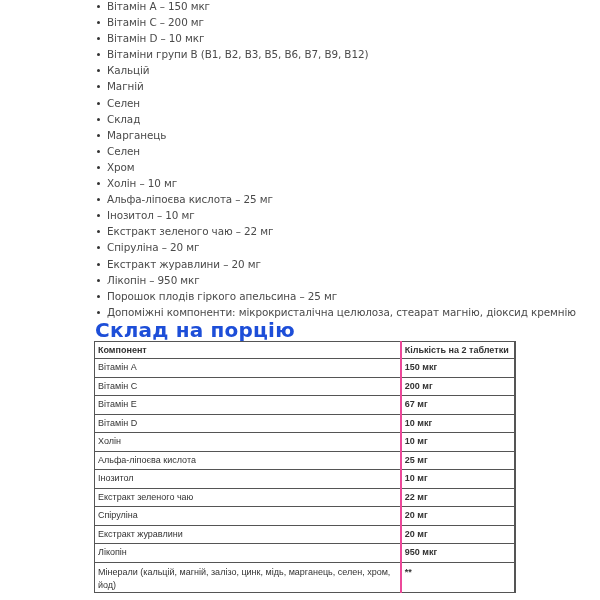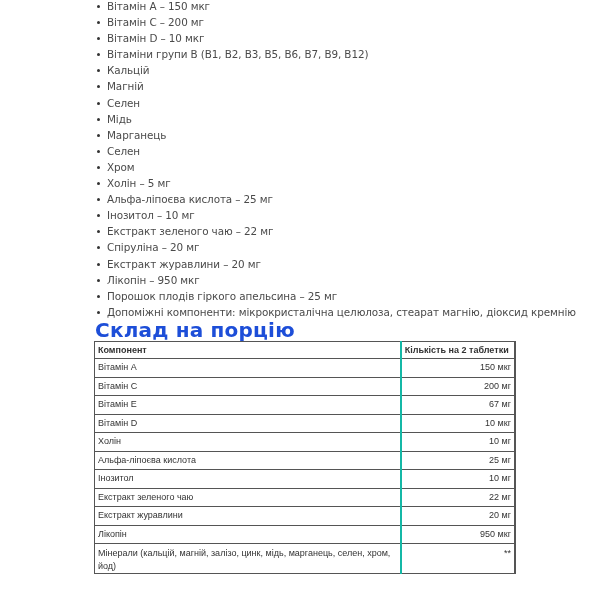--- a/index.html
+++ b/index.html
@@ -5,42 +5,42 @@
   html, body { margin: 0; padding: 0; background: #ffffff; }
   body { width: 600px; height: 600px; overflow: hidden; position: relative; font-family: "DejaVu Sans", sans-serif; }
   .content { position: absolute; left: 94px; top: 0; width: 430px; }
   ul.ingredients { list-style: none; margin: 0; padding: 0; position: absolute; left: 0; top: -2px; }
   ul.ingredients li { position: relative; padding-left: 13px; height: 16.1px; line-height: 16px; font-size: 10.4px; color: #4a4a4a; white-space: nowrap; letter-spacing: -0.1px; }
   ul.ingredients li::before { content: ""; position: absolute; left: 3px; top: 7px; width: 3px; height: 3px; border-radius: 50%; background: #333; }
   h2.title { position: absolute; left: 1px; top: 318px; margin: 0; font-size: 20px; font-weight: bold; color: #1d4ed8; letter-spacing: 0.2px; font-family: "DejaVu Sans", sans-serif; }
   table.comp { position: absolute; left: 0; top: 341px; width: 422px; border-collapse: collapse; font-family: "Liberation Sans", sans-serif; font-size: 9px; color: #333; }
   table.comp td, table.comp th { border: 1px solid #555; padding: 3px 3px 0 3px; height: 14.5px; vertical-align: top; text-align: left; }
   table.comp th { font-weight: bold; height: 13px; }
-  table.comp td.q { font-weight: normal; text-align: right; }
+  table.comp td.q { font-weight: bold; }
   table.comp .c1 { width: 306px; }
-  table.comp .c2 { width: 108px; border-left: 2px solid #14b8a6; border-right: 2px solid #555; }
+  table.comp .c2 { width: 108px; border-left: 2px solid #ec4899; border-right: 2px solid #555; }
   table.comp tr.multi td { height: 26px; line-height: 13px; }
 </style>
 </head>
 <body>
 
 <div class="content">
   <ul class="ingredients">
     <li>Вітамін А – 150 мкг</li>
     <li>Вітамін С – 200 мг</li>
     <li>Вітамін D – 10 мкг</li>
     <li>Вітаміни групи В (B1, B2, B3, B5, B6, B7, B9, B12)</li>
     <li>Кальцій</li>
     <li>Магній</li>
     <li>Селен</li>
-    <li>Мідь</li>
+    <li>Склад</li>
     <li>Марганець</li>
     <li>Селен</li>
     <li>Хром</li>
-    <li>Холін – 5 мг</li>
+    <li>Холін – 10 мг</li>
     <li>Альфа-ліпоєва кислота – 25 мг</li>
     <li>Інозитол – 10 мг</li>
     <li>Екстракт зеленого чаю – 22 мг</li>
     <li>Спіруліна – 20 мг</li>
     <li>Екстракт журавлини – 20 мг</li>
     <li>Лікопін – 950 мкг</li>
     <li>Порошок плодів гіркого апельсина – 25 мг</li>
     <li>Допоміжні компоненти: мікрокристалічна целюлоза, стеарат магнію, діоксид кремнію</li>
   </ul>
 
@@ -78,20 +78,24 @@
     </tr>
     <tr>
       <td class="c1">Інозитол</td>
       <td class="c2 q">10 мг</td>
     </tr>
     <tr>
       <td class="c1">Екстракт зеленого чаю</td>
       <td class="c2 q">22 мг</td>
     </tr>
     <tr>
+      <td class="c1">Спіруліна</td>
+      <td class="c2 q">20 мг</td>
+    </tr>
+    <tr>
       <td class="c1">Екстракт журавлини</td>
       <td class="c2 q">20 мг</td>
     </tr>
     <tr>
       <td class="c1">Лікопін</td>
       <td class="c2 q">950 мкг</td>
     </tr>
     <tr class="multi">
       <td class="c1">Мінерали (кальцій, магній, залізо, цинк, мідь, марганець, селен, хром, йод)</td>
       <td class="c2 q">**</td>

